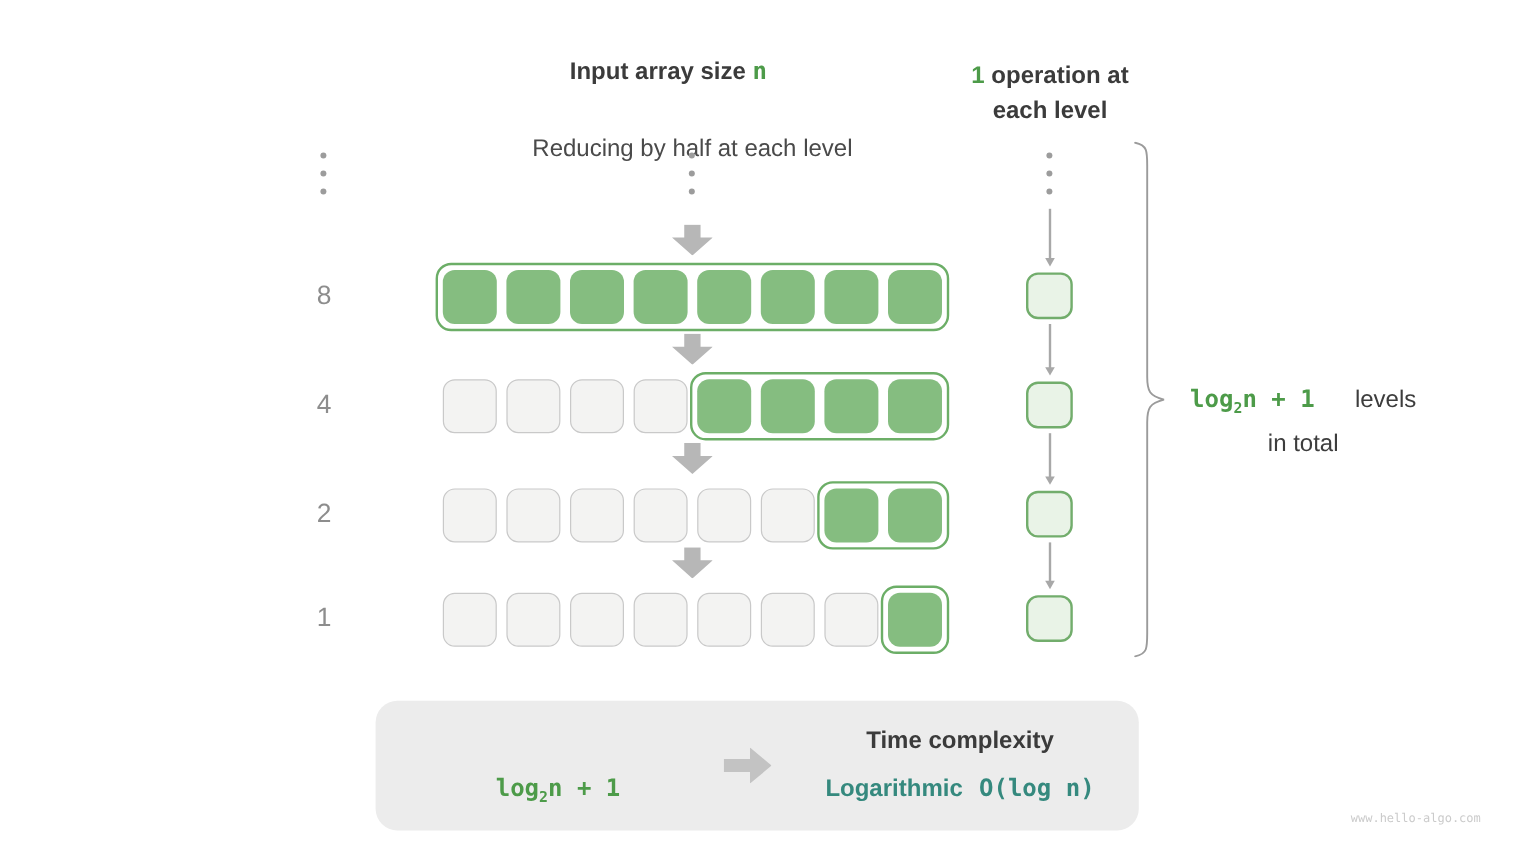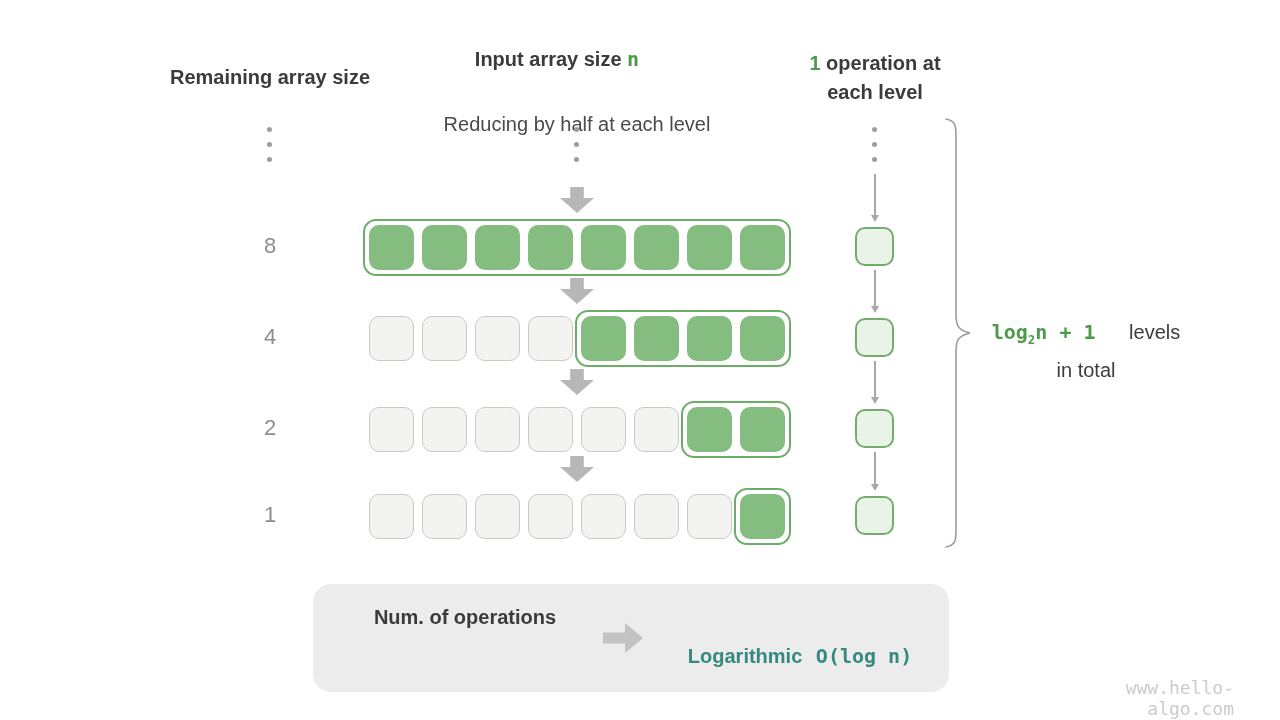--- a/index.html
+++ b/index.html
@@ -39,28 +39,27 @@
         clip-path:polygon(30% 0,70% 0,70% 42%,100% 42%,50% 100%,0 42%,30% 42%);}
   .rarrow{width:40px;height:30px;background:#c3c3c3;
         clip-path:polygon(0 32%,55% 32%,55% 0,100% 50%,55% 100%,55% 68%,0 68%);}
 
   
   .sumbox{left:313px;top:584px;width:636px;height:108px;background:#ececec;border-radius:18px;}
   .sum-line{position:absolute;width:280px;text-align:center;font-size:20px;}
 
   .brace-label{font-size:20px;line-height:30px;}
   .watermark{font-family:"DejaVu Sans Mono","Liberation Mono",monospace;
-        font-size:18px;color:#cbcbcb;width:160px;text-align:right;}
+        font-size:10px;color:#cbcbcb;width:160px;text-align:right;}
 </style>
 </head>
 <body>
 
 <div id="stage">
 
-  <div class="abs ctr h1" style="left:120px;top:63px;width:300px;">Remaining array size</div>
 
   <div class="abs ctr h1" style="left:407px;top:45px;width:300px;">
     <span>Input array size </span><span class="green mono bold">n</span>
   </div>
   <div class="abs ctr sub" style="left:427px;top:82px;width:300px;">Reducing by half at each level</div>
 
   <div class="abs ctr h1" style="left:765px;top:49px;width:220px;">
     <span class="green">1</span><span> operation at</span><br>
     <span>each level</span>
   </div>
@@ -152,24 +151,25 @@
     <path d="M6 1 C16 3 16 8 16 20 L16 196 C16 208 18 212 30 215 C18 218 16 222 16 234 L16 410 C16 422 16 427 6 429" fill="none" stroke="#9b9b9b" stroke-width="1.6" stroke-linecap="round"></path>
   </svg>
 
   <div class="abs ctr brace-label" style="left:980px;top:317px;width:212px;">
     <span class="green mono bold"><span>log</span><sub>2</sub><span>n + 1</span></span>
     <span style="margin-left:28px;color:#3d3d3d;">levels</span><br>
     <span style="color:#3d3d3d;">in total</span>
   </div>
 
   <div class="abs sumbox">
-    <div class="sum-line bold" style="left:12px;top:22px;color:#3b3b3b;">Num. of operations</div>
+    <div class="sum-line green mono bold" style="left:12px;top:60px;"><span>log</span><sub>2</sub><span>n + 1</span></div>
 
     <div class="abs rarrow" style="left:290px;top:39px;"></div>
 
+    <div class="sum-line bold" style="left:347px;top:22px;color:#3b3b3b;">Time complexity</div>
     <div class="sum-line teal bold" style="left:347px;top:60px;">
       <span>Logarithmic</span>
       <span class="mono" style="margin-left:8px;margin-top:44px;">O(log n)</span>
     </div>
   </div>
 
   <div class="abs watermark" style="left:1074px;top:677px;">www.hello-algo.com</div>
 </div>
 
 </body></html>

